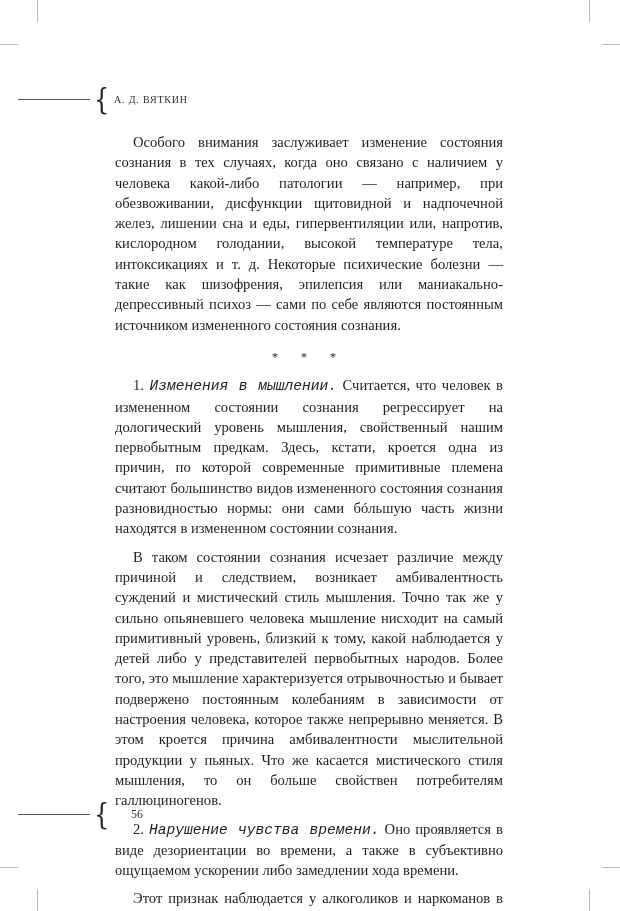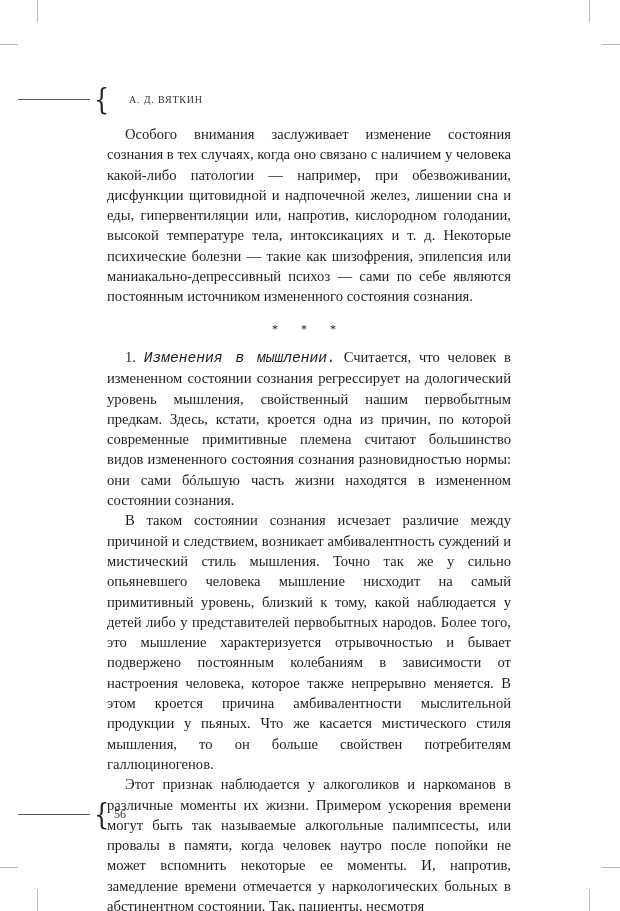--- a/index.html
+++ b/index.html
@@ -3,27 +3,27 @@
   <meta charset="utf-8">
   <style>
     html, body { margin: 0; padding: 0; background: #ffffff; }
     body { width: 620px; height: 911px; position: relative; overflow: hidden; }
     .crop { position: absolute; background: #b8b8b8; }
     .crop.v { width: 1px; height: 22px; }
     .crop.h { height: 1px; width: 18px; }
     .header { position: absolute; left: 18px; top: 84px; height: 30px; display: flex; align-items: center; }
     .rule { width: 72px; height: 1px; background: #555; }
     .brace { font-family: "DejaVu Serif", serif; font-size: 30px; color: #222; line-height: 1; margin-left: 2px; transform: scaleX(0.8); display: inline-block; }
-    .running-head { font-family: "Liberation Serif", serif; font-size: 10px; letter-spacing: 0.8px; color: #333; margin-left: 18px; text-transform: uppercase; }
+    .running-head { font-family: "Liberation Serif", serif; font-size: 10px; letter-spacing: 0.8px; color: #333; margin-left: 3px; text-transform: uppercase; }
     .text { position: absolute; left: 107px; top: 124px; width: 404px; font-family: "Liberation Serif", serif; font-size: 14.6px; line-height: 20.3px; color: #1e1e1e; text-align: justify; hyphens: manual; }
-    .text p { margin: 0; text-indent: 18px; }
+    .text p { margin: 8px; text-indent: 18px; }
     .text .stars { text-align: center; text-indent: 0; margin: 12px 0 8px 0; font-size: 12px; letter-spacing: 10px; }
     .text i { font-style: italic; font-family: Liberation Mono, monospace; }
     .footer { position: absolute; left: 18px; top: 799px; height: 30px; display: flex; align-items: center; }
-    .folio { font-family: "Liberation Serif", serif; font-size: 12px; color: #333; margin-left: 3px; }
+    .folio { font-family: "Liberation Serif", serif; font-size: 12px; color: #333; margin-left: 20px; }
   </style>
 </head>
 <body>
 
 <div class="crop v" style="left:37px;top:0;"></div>
 <div class="crop v" style="left:589px;top:0;"></div>
 <div class="crop h" style="left:0;top:44px;"></div>
 <div class="crop h" style="left:602px;top:44px;"></div>
 <div class="crop h" style="left:0;top:867px;"></div>
 <div class="crop h" style="left:602px;top:867px;"></div>
@@ -34,20 +34,21 @@
   <div class="rule"></div>
   <span class="brace">{</span>
   <span class="running-head">А. Д. Вяткин</span>
 </div>
 
 <div class="text">
   <p><span>Особого внимания заслуживает изменение состояния сознания в тех случаях, когда оно связано с наличием у человека какой-либо патологии — например, при обезвоживании, дисфункции щито­видной и надпочечной желез, лишении сна и еды, гипервентиляции или, напротив, кислородном голодании, высокой температуре тела, интоксикациях и т. д. Некоторые психические болезни — такие как шизофрения, эпилепсия или маниакально-депрессивный психоз — сами по себе являются постоянным источником измененного со­стояния сознания.</span></p>
   <p class="stars">* * *</p>
   <p><span>1. </span><i>Изменения в мышлении.</i><span> Считается, что человек в измененном состоянии сознания регрессирует на дологический уровень мышле­ния, свойственный нашим первобытным предкам. Здесь, кстати, кро­ется одна из причин, по которой современные примитивные племена считают большинство видов измененного состояния сознания разно­видностью нормы: они сами бóльшую часть жизни находятся в изме­ненном состоянии сознания.</span></p>
   <p><span>В таком состоянии сознания исчезает различие между причиной и следствием, возникает амбивалентность суждений и мистический стиль мышления. Точно так же у сильно опьяневшего человека мыш­ление нисходит на самый примитивный уровень, близкий к тому, ка­кой наблюдается у детей либо у представителей первобытных народов. Более того, это мышление характеризуется отрывочностью и бывает подвержено постоянным колебаниям в зависимости от настроения человека, которое также непрерывно меняется. В этом кроется при­чина амбивалентности мыслительной продукции у пьяных. Что же касается мистического стиля мышления, то он больше свойствен по­требителям галлюциногенов.</span></p>
+  <p><span>2. </span><i>Нарушение чувства времени.</i><span> Оно проявляется в виде дезори­ентации во времени, а также в субъективно ощущаемом ускорении либо замедлении хода времени.</span></p>
   <p><span>Этот признак наблюдается у алкоголиков и наркоманов в различ­ные моменты их жизни. Примером ускорения времени могут быть так называемые алкогольные палимпсесты, или провалы в памяти, ког­да человек наутро после попойки не может вспомнить некоторые ее моменты. И, напротив, замедление времени отмечается у наркологи­ческих больных в абстинентном состоянии. Так, пациенты, несмотря</span></p>
 </div>
 
 <div class="footer">
   <div class="rule"></div>
   <span class="brace">{</span>
   <span class="folio">56</span>
 </div>
 
 </body></html>

